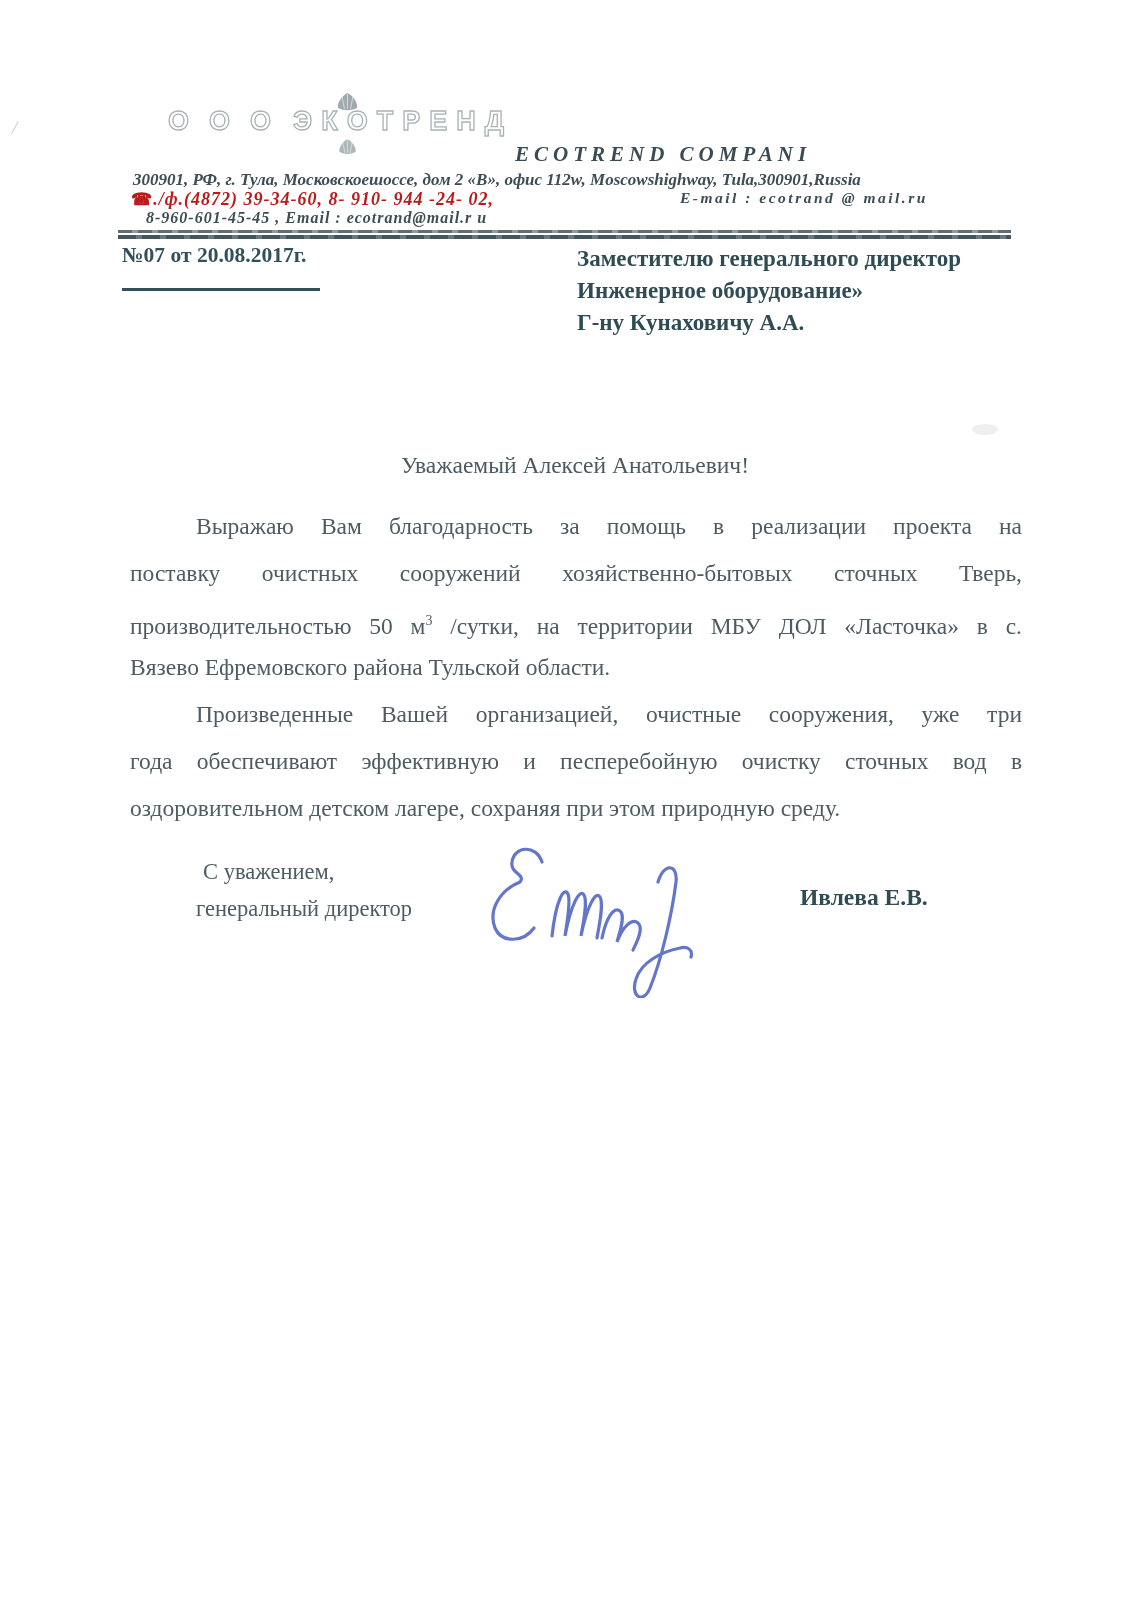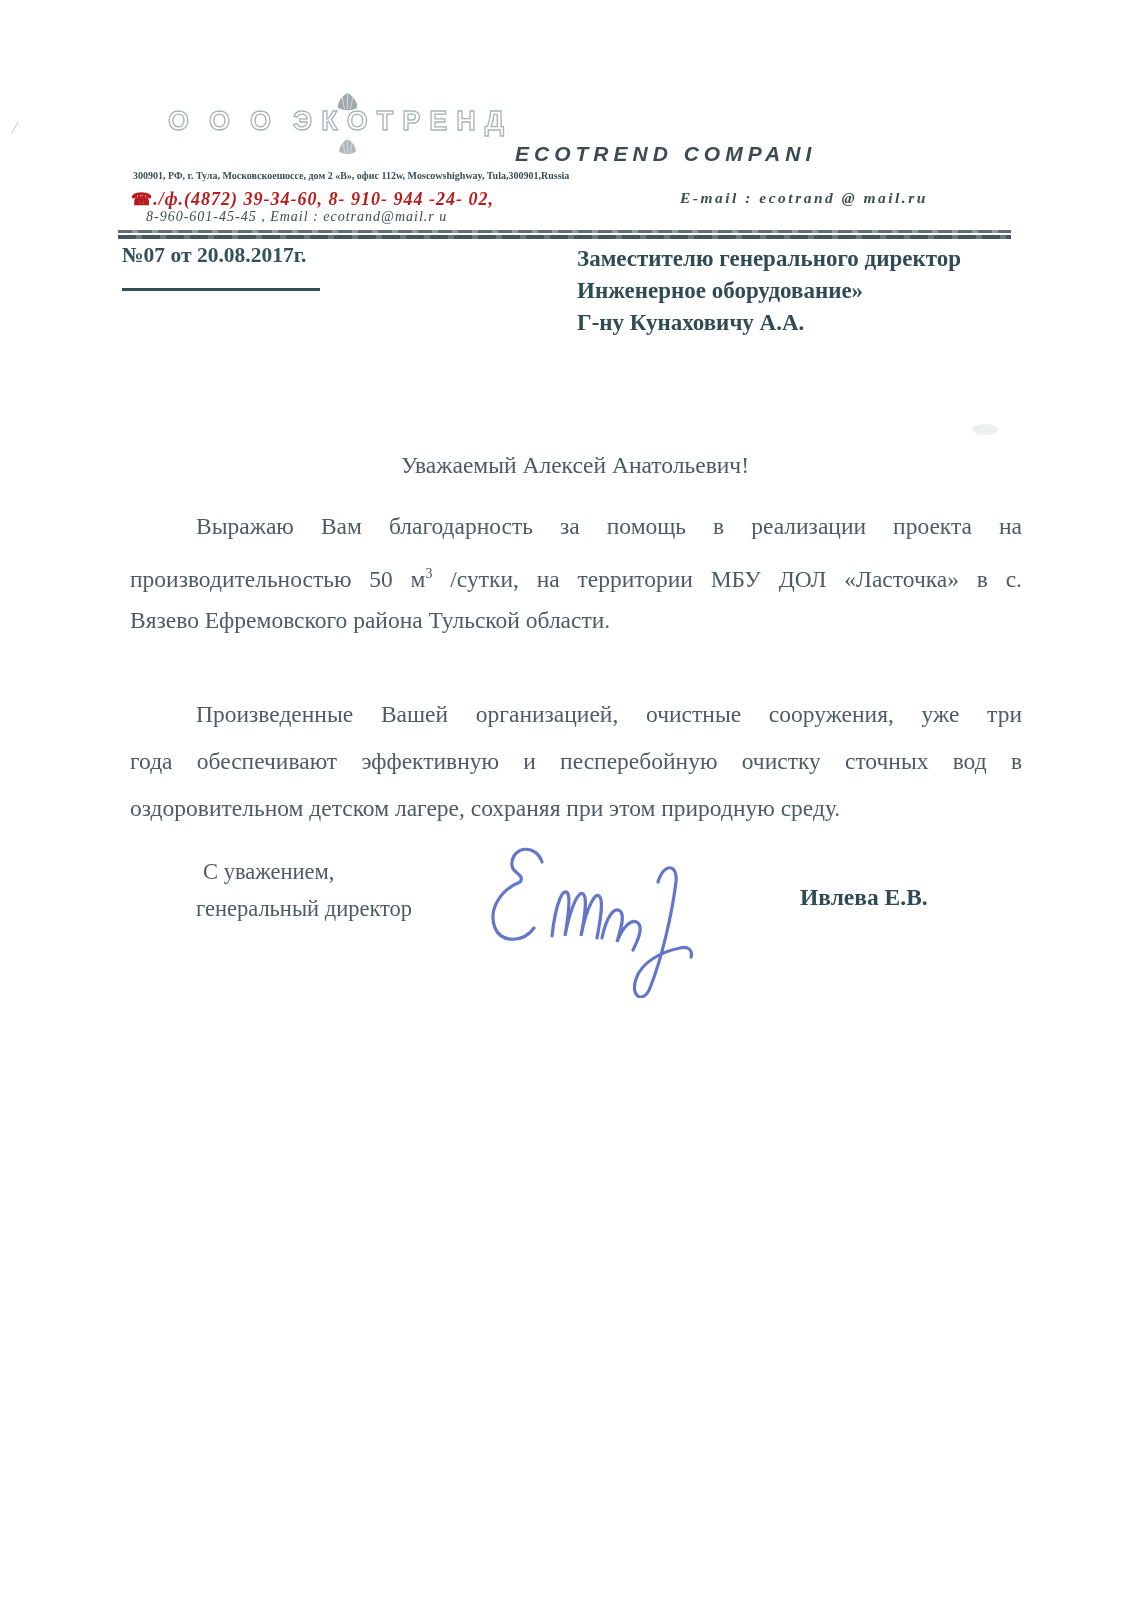--- a/index.html
+++ b/index.html
@@ -23,39 +23,39 @@
     font-family:"Liberation Sans", sans-serif;
     font-size:27px;font-weight:bold;letter-spacing:9px;
     color:transparent;-webkit-text-stroke:1.3px #a8b3b7;
   }
   .shell{position:absolute;}
   .shell.top{left:334px;top:92px;}
   .shell.bottom{left:336px;top:138px;}
   
   .company-en{
     position:absolute;left:515px;top:142px;
-    font-family:Liberation Sans, sans-serif;
+    font-family:Liberation Serif, serif;
     font-style:italic;font-weight:bold;
     font-size:21px;letter-spacing:5px;color:#3a4c52;
     white-space:nowrap;
   }
   .addr{
     position:absolute;left:133px;top:170px;width:760px;
-    font-weight:bold;font-size:10px;
+    font-style:italic;font-weight:bold;font-size:17px;
     color:#3c4e54;white-space:nowrap;
   }
   .phone1{
     position:absolute;left:131px;top:189px;
     font-style:italic;font-weight:bold;font-size:18px;
     color:#b91c1c;white-space:nowrap;letter-spacing:1px;
   }
   .phone1 .tel-glyph{font-style:normal;font-size:17px;}
   .phone2{
     position:absolute;left:146px;top:209px;
-    font-style:italic;font-weight:normal;font-size:14px;
+    font-style:italic;font-weight:bold;font-size:16px;
     color:#3c4e54;white-space:nowrap;letter-spacing:1px;
   }
   .email-right{
     position:absolute;left:680px;top:189px;
     font-style:italic;font-weight:bold;font-size:15.5px;
     letter-spacing:2.5px;color:#3c4e54;white-space:nowrap;
   }
   
   .rule{position:absolute;left:118px;top:230px;width:893px;height:9px;}
   .rule .bar1{height:3px;background:repeating-linear-gradient(90deg,#5f6e74 0 14px,#8d9a9e 14px 20px);}
@@ -144,20 +144,21 @@
   <div class="recipient">
     <div>Заместителю генерального директор</div>
     <div>Инженерное оборудование»</div>
     <div>Г-ну Кунаховичу А.А.</div>
   </div>
 
   <div class="salutation">Уважаемый Алексей Анатольевич!</div>
 
   <div class="para p1">
     <div class="bline just indent">Выражаю Вам благодарность за помощь в реализации проекта на</div>
+    <div class="bline just">поставку очистных сооружений хозяйственно-бытовых сточных Тверь,</div>
     <div class="bline just"><span>производительностью 50 м</span><sup class="m3">3</sup><span> /сутки, на территории МБУ ДОЛ «Ласточка» в с.</span></div>
     <div class="bline">Вязево Ефремовского района Тульской области.</div>
   </div>
 
   <div class="para p2">
     <div class="bline just indent">Произведенные Вашей организацией, очистные сооружения, уже три</div>
     <div class="bline just">года обеспечивают эффективную и песперебойную очистку сточных вод в</div>
     <div class="bline">оздоровительном детском лагере, сохраняя при этом природную среду.</div>
   </div>
 

